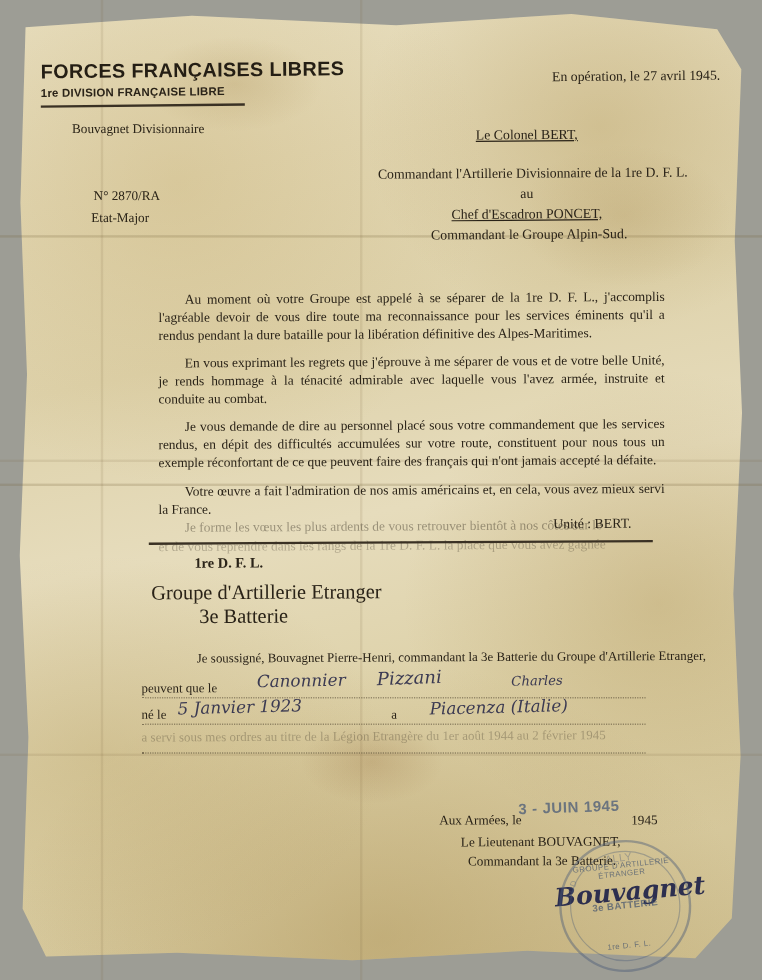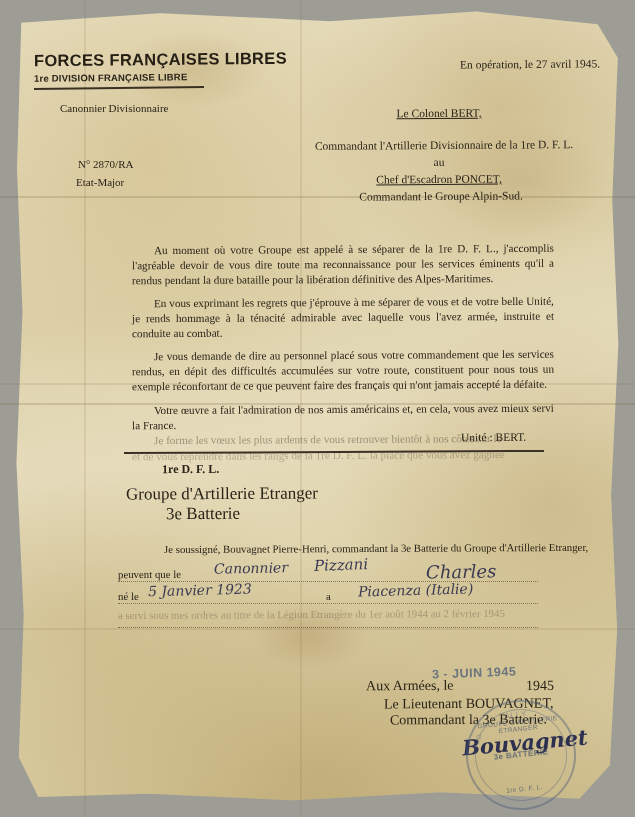--- a/index.html
+++ b/index.html
@@ -249,21 +249,21 @@
     position: absolute;
     font-family: "Liberation Sans", sans-serif;
     font-size: 9px;
     color: rgba(80,96,126,0.40);
     letter-spacing: 0.4px;
     white-space: nowrap;
   }
 
   .armee-line {
     position: absolute;
-    font-size: 14px;
+    font-size: 11px;
     white-space: nowrap;
     transform: rotate(-0.3deg);
   }
 </style>
 </head>
 <body>
 
 <div id="doc-root">
 
   <div id="paper"></div>
@@ -278,21 +278,21 @@
   <div class="blotch" style="left:120px; top:30px; width:150px; height:80px; background:radial-gradient(ellipse at center, rgba(160,130,70,0.22), rgba(160,130,70,0) 70%);"></div>
   <div class="blotch" style="left:430px; top:120px; width:180px; height:120px; background:radial-gradient(ellipse at center, rgba(160,130,70,0.20), rgba(160,130,70,0) 70%);"></div>
   <div class="blotch" style="left:250px; top:600px; width:120px; height:70px; background:radial-gradient(ellipse at center, rgba(150,110,60,0.25), rgba(150,110,60,0) 70%);"></div>
 
   <div id="content" style="left:14px; top:10px;">
 
     <div class="hdr-title">FORCES FRANÇAISES LIBRES</div>
     <div class="hdr-sub">1re DIVISION FRANÇAISE LIBRE</div>
     <div class="hdr-rule"></div>
 
-    <div class="hdr-line" style="left:46px; top:92px;">Canonnier Divisionnaire</div>
+    <div class="hdr-line" style="left:46px; top:92px;">Bouvagnet Divisionnaire</div>
     <div class="hdr-line" style="left:62px; top:122px;margin-top:44px;">Etat-Major</div>
     <div class="hdr-line" style="left:64px; top:148px;">N° 2870/RA</div>
 
     <div class="date-line">En opération, le 27 avril 1945.</div>
 
     <div class="addr u" style="left:300px; top:97px; width:250px;">Le Colonel BERT,</div>
     <div class="addr" style="left:270px; top:129px; width:320px;">Commandant l'Artillerie Divisionnaire de la 1re D. F. L.</div>
     <div class="addr" style="left:300px; top:146px; width:250px;">au</div>
     <div class="addr u" style="left:300px; top:163px; width:250px;">Chef d'Escadron PONCET,</div>
     <div class="addr" style="left:282px; top:180px; width:290px;">Commandant le Groupe Alpin-Sud.</div>
@@ -311,21 +311,21 @@
 
     <div class="c2 b" style="left:148px; top:452px; font-size:12px;">1re D. F. L.</div>
     <div class="c2" style="left:112px; top:474px;">Groupe d'Artillerie Etranger</div>
     <div class="c2" style="left:152px; top:494px;">3e Batterie</div>
 
     <div class="cert-line" style="left:150px; top:532px;">Je soussigné, Bouvagnet Pierre-Henri, commandant la 3e Batterie du Groupe d'Artillerie Etranger,</div>
 
     <div class="cert-line" style="left:104px; top:558px;">peuvent que le</div>
     <div class="hand" style="left:200px; top:550px; font-size:14px; transform:rotate(-1.2deg);">Canonnier</div>
     <div class="hand" style="left:300px; top:546px; font-size:15px; transform:rotate(-2deg);">Pizzani</div>
-    <div class="hand" style="left:412px; top:551px; font-size:18px; transform:rotate(-1deg);">Charles</div>
+    <div class="hand" style="left:412px; top:551px; font-size:11px; transform:rotate(-1deg);">Charles</div>
     <div class="dotline" style="left:104px; top:570px; width:420px;"></div>
 
     <div class="cert-line" style="left:104px; top:580px;">né le</div>
     <div class="hand" style="left:134px; top:572px; font-size:14px; transform:rotate(-1.5deg);">5 Janvier 1923</div>
     <div class="cert-line" style="left:312px; top:580px;">a</div>
     <div class="hand" style="left:344px; top:572px; font-size:14px; transform:rotate(-1.5deg);">Piacenza (Italie)</div>
     <div class="dotline" style="left:104px; top:592px; width:420px;"></div>
 
     <div class="cert-line faded2" style="left:104px; top:598px;">a servi sous mes ordres au titre de la Légion Etrangère du 1er août 1944 au 2 février 1945</div>
     <div class="dotline" style="left:104px; top:616px; width:420px;"></div>

